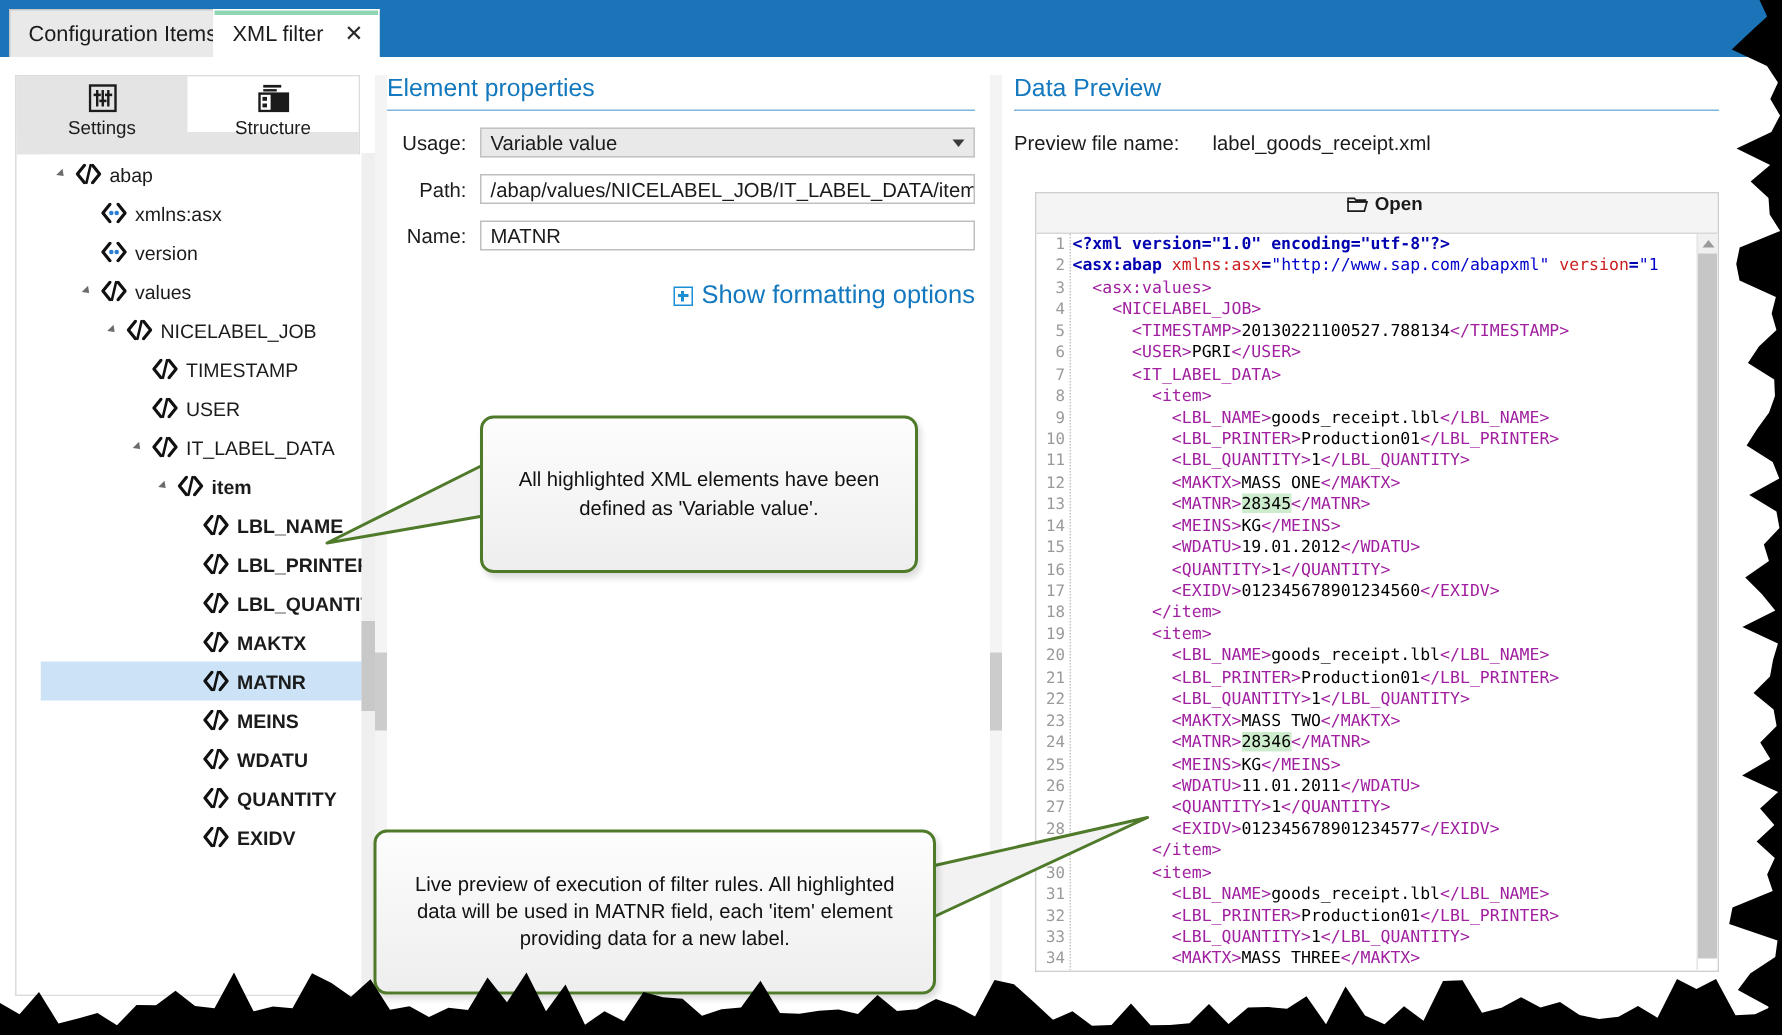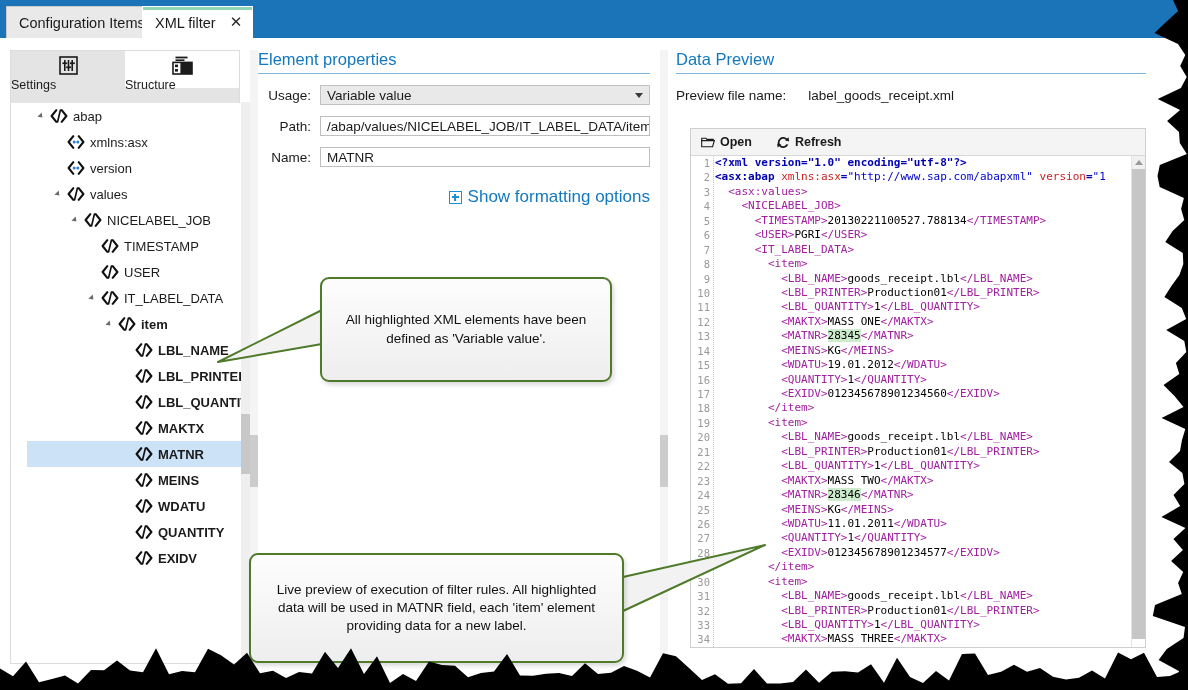--- a/index.html
+++ b/index.html
@@ -45,21 +45,21 @@
   #content{position:absolute;left:0;top:38px;width:1188px;height:652px;background:#fff;}
 
   
   #left-panel{
     position:absolute;left:10px;top:12px;width:230px;height:614px;
     background:#fff;border:1px solid #dcdcdc;box-sizing:border-box;
   }
   #mode-tabs{position:absolute;left:0;top:0;width:228px;height:52px;background:#e4e4e4;}
   .mode-tab{
     position:absolute;top:0;width:114px;height:37px;
-    display:flex;flex-direction:column;justify-content:flex-start;
+    display:flex;flex-direction:column;align-items:center;justify-content:flex-start;
     padding-top:5px;box-sizing:border-box;cursor:pointer;
   }
   .mode-tab .mt-label{font-size:12.5px;color:#1b1b1b;margin-top:3px;}
   #mode-settings{left:0;background:#e4e4e4;}
   #mode-structure{left:114px;background:#ffffff;}
   .mt-icon{height:22px;display:flex;align-items:center;justify-content:center;}
 
   #tree{
     position:absolute;left:16px;top:52px;width:228px;height:560px;
     background:#ffffff;overflow:hidden;
@@ -142,21 +142,21 @@
   #right-panel{position:absolute;left:676px;top:12px;width:470px;height:614px;}
   #preview-file{display:flex;align-items:center;margin-top:14px;font-size:13.5px;color:#1b1b1b;}
   #preview-file .pf-label{margin-right:22px;}
 
   #code-box{
     position:absolute;left:14px;top:78px;width:456px;height:520px;
     border:1px solid #cfcfcf;background:#fff;box-sizing:border-box;overflow:hidden;
   }
   #code-toolbar{
     height:26px;background:#f4f4f4;border-bottom:1px solid #d8d8d8;
-    display:flex;padding-left:10px;gap:24px;
+    display:flex;align-items:center;padding-left:10px;gap:24px;flex-direction:column;
   }
   .tbtn{display:flex;align-items:center;font-size:12.5px;font-weight:bold;color:#1b1b1b;cursor:pointer;}
   .tbtn .ti{margin-right:5px;display:flex;align-items:center;}
   #code-area{
     position:absolute;left:0;top:27px;right:0;bottom:0;background:#fff;overflow:hidden;
   }
   #gutter{
     position:absolute;left:0;top:0;width:22px;bottom:0;background:#fff;
     border-right:1px dotted #c4c4c4;
   }

